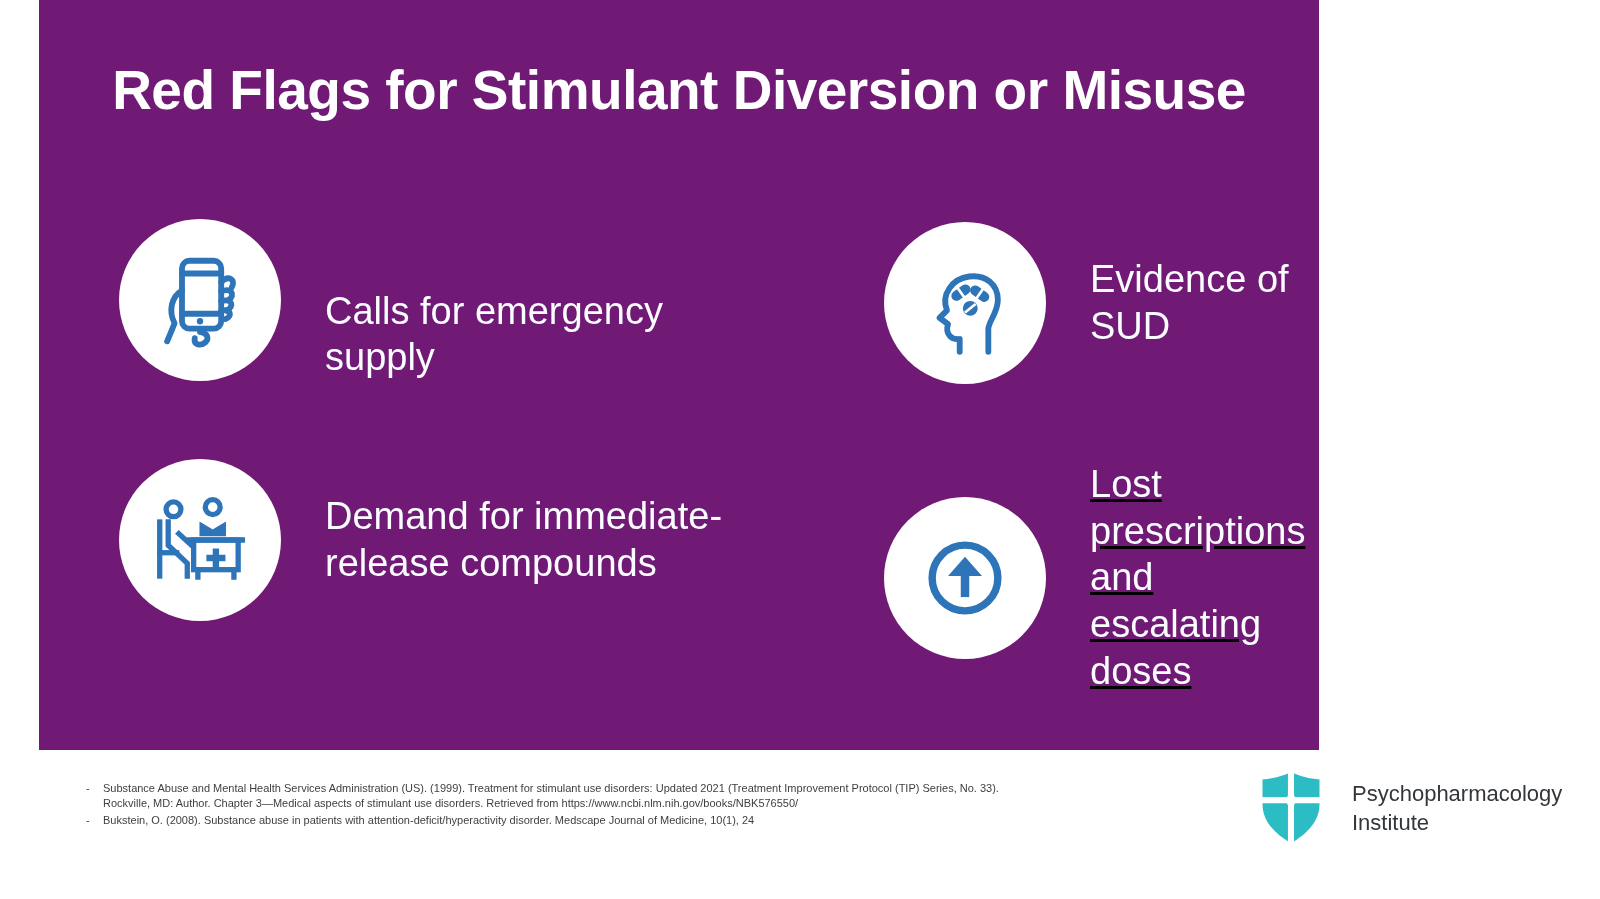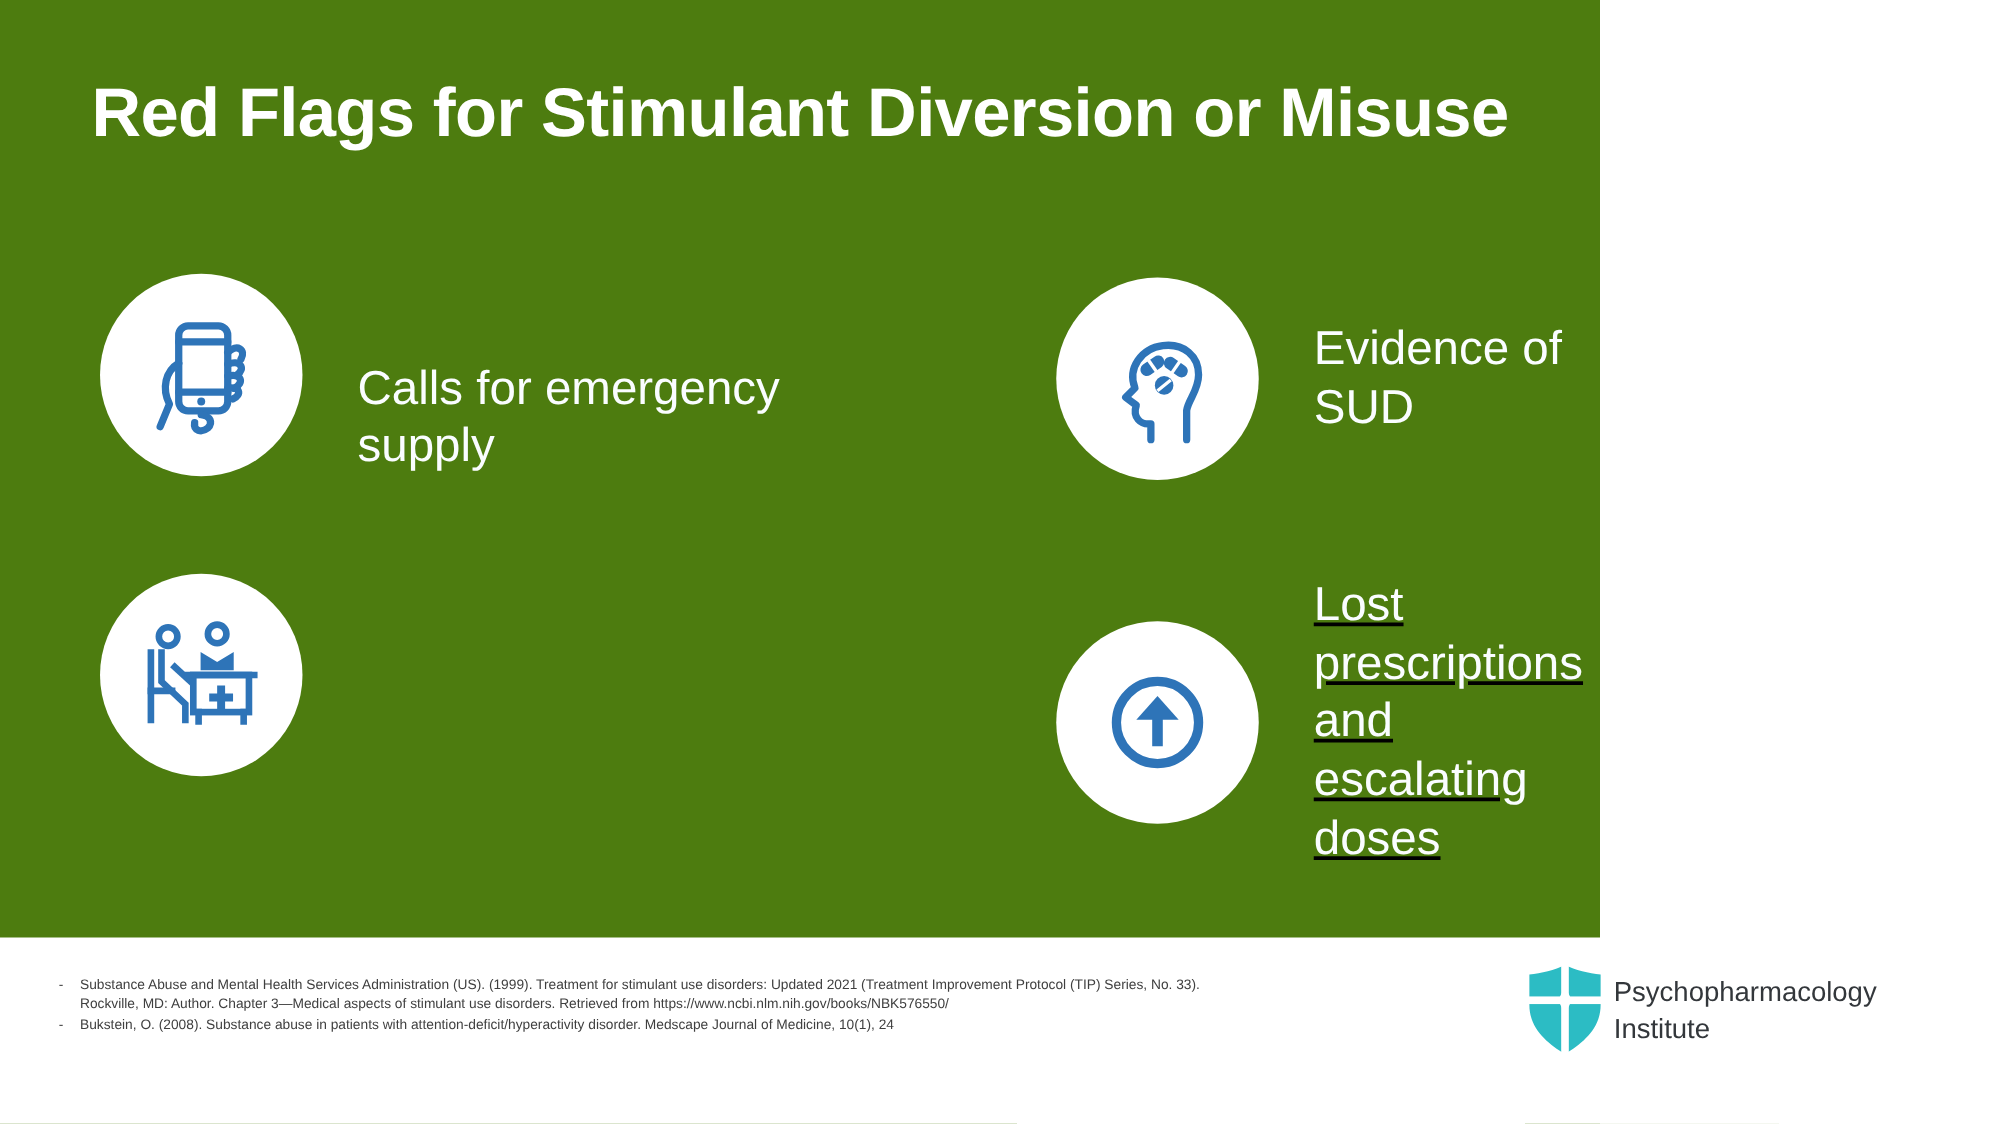--- a/index.html
+++ b/index.html
@@ -5,21 +5,22 @@
   * { margin: 0; padding: 0; box-sizing: border-box; }
   html, body { width: 1600px; height: 899px; }
   body {
     font-family: "Liberation Sans", sans-serif;
     overflow: hidden;
   }
   .slide {
     position: relative;
     width: 1280px;
     height: 899px;
-    background: #4d7c0f;
+    background: #701a75;
+    margin-left: 39px;
   }
   
   .title {
     position: absolute;
     top: 58px;
     left: 0;
     width: 100%;
     text-align: center;
     color: #ffffff;
     font-size: 55px;
@@ -86,20 +87,21 @@
     position: absolute;
     left: 2px;
     top: 0;
   }
   .logo {
     position: absolute;
     left: 1213px;
     top: 20px;
     display: flex;
     align-items: center;
+    gap: 22px;
   }
   .logo svg { width: 78px; height: 76px; }
   .logo-text {
     color: #33373b;
     font-size: 22px;
     line-height: 1.32;
     white-space: pre-line;
   }
 </style>
 </head>
@@ -160,20 +162,22 @@
           <path d="M20 33 V55 L38 72 V84"></path>
           <path d="M30 44 L42 55"></path>
           <path d="M52 44 H72 V37 L62 43 L52 37 Z"></path>
           <rect x="44" y="50" width="42" height="28"></rect>
           <path d="M40 50 H90"></path>
           <path d="M48 78 V85 M82 78 V85"></path>
         </g>
         <path class="icon-fill" d="M62 58 h6 v6 h6 v6 h-6 v6 h-6 v-6 h-6 v-6 h6 Z"></path>
       </svg>
     </div>
+    <div class="item-label">Demand for immediate-
+release compounds</div>
   </div>
 
   <div class="item r2c2">
     <div class="circle">
       <svg viewBox="0 0 100 100">
         <circle class="icon-stroke" stroke-width="7" cx="50" cy="50" r="31"></circle>
         <line x1="50" y1="68" x2="50" y2="44" class="icon-stroke" stroke-width="8"></line>
         <path class="icon-fill" d="M50 30 L66 48 L34 48 Z"></path>
       </svg>
     </div>

